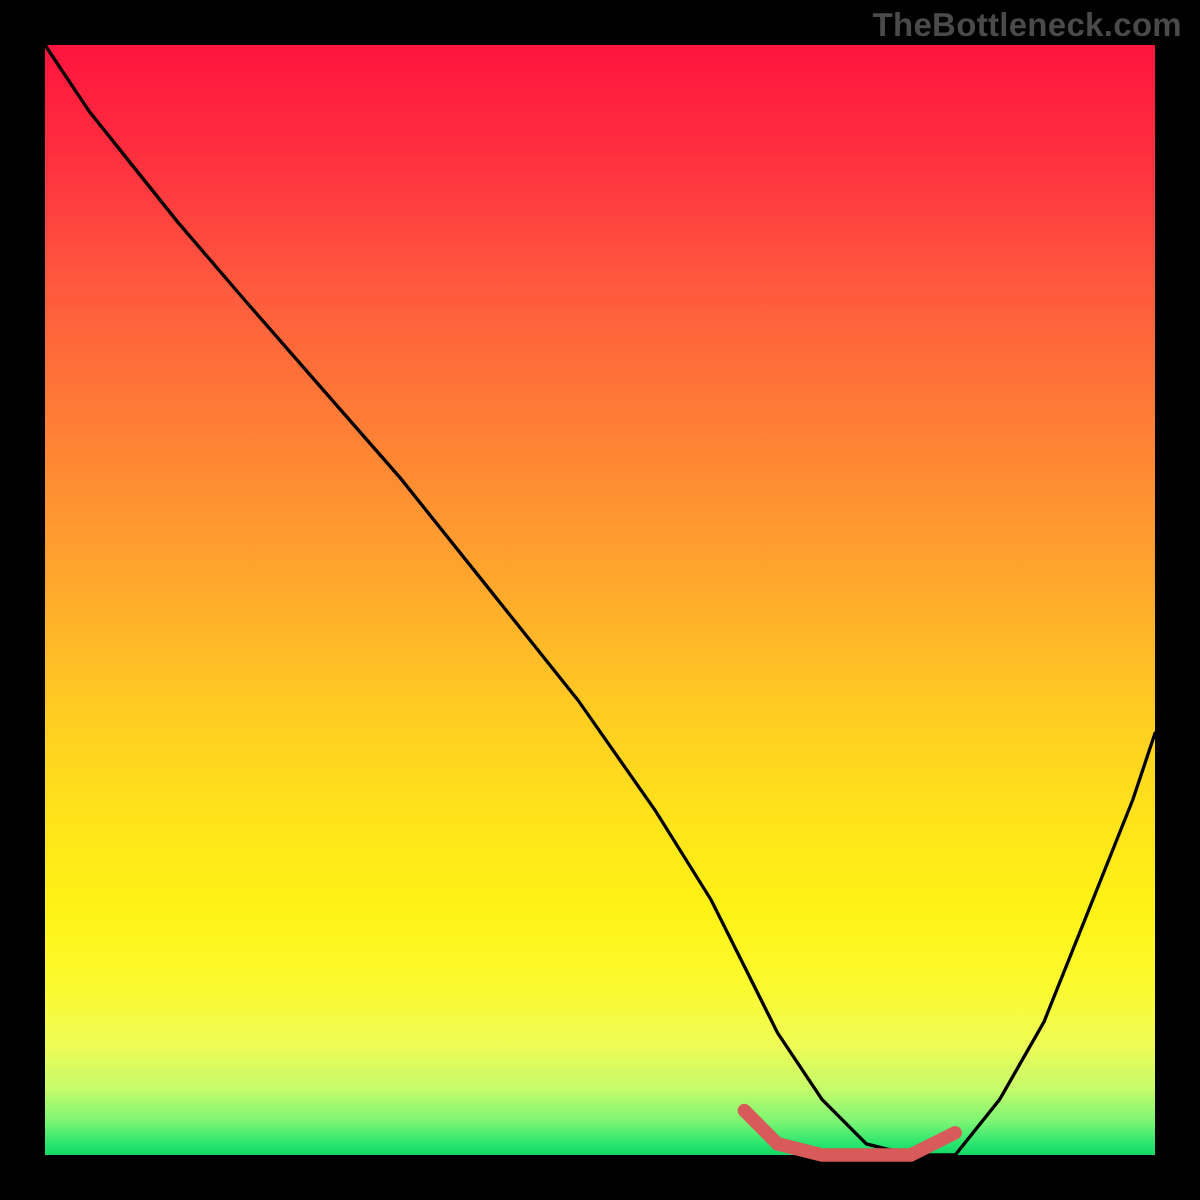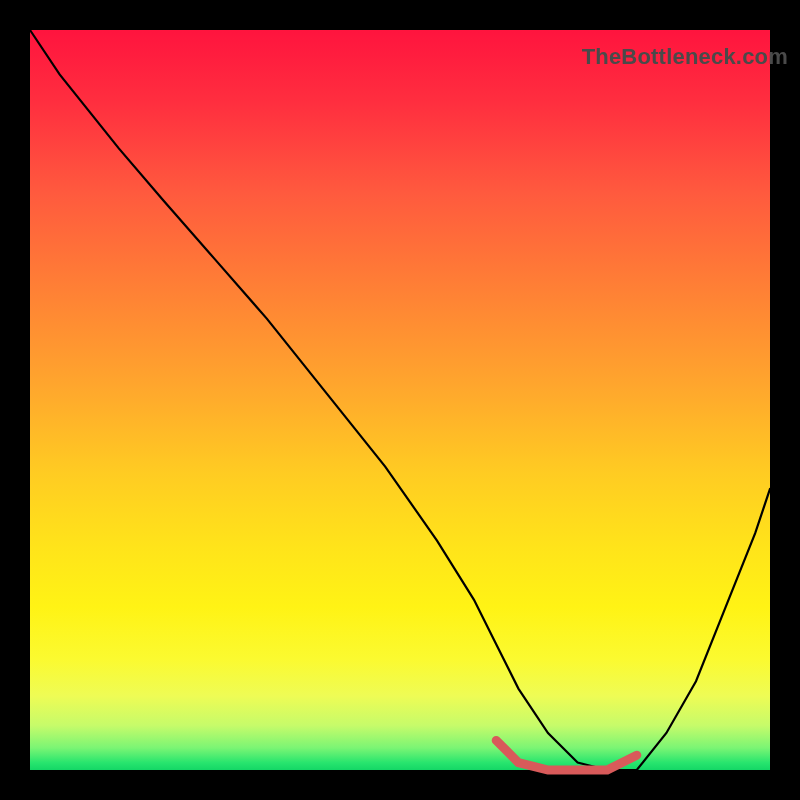--- a/index.html
+++ b/index.html
@@ -19,21 +19,20 @@
   }
   .watermark {
     position: absolute;
     top: 4px;
     right: 12px;
     color: #4a4a4a;
     font-size: 22px;
     font-weight: 600;
     letter-spacing: 0.2px;
     z-index: 5;
-    margin-top: 40px;
   }
   .plot-area {
     position: absolute;
     left: 30px;
     top: 30px;
     width: 740px;
     height: 740px;
     
     background: linear-gradient(
       to bottom,

